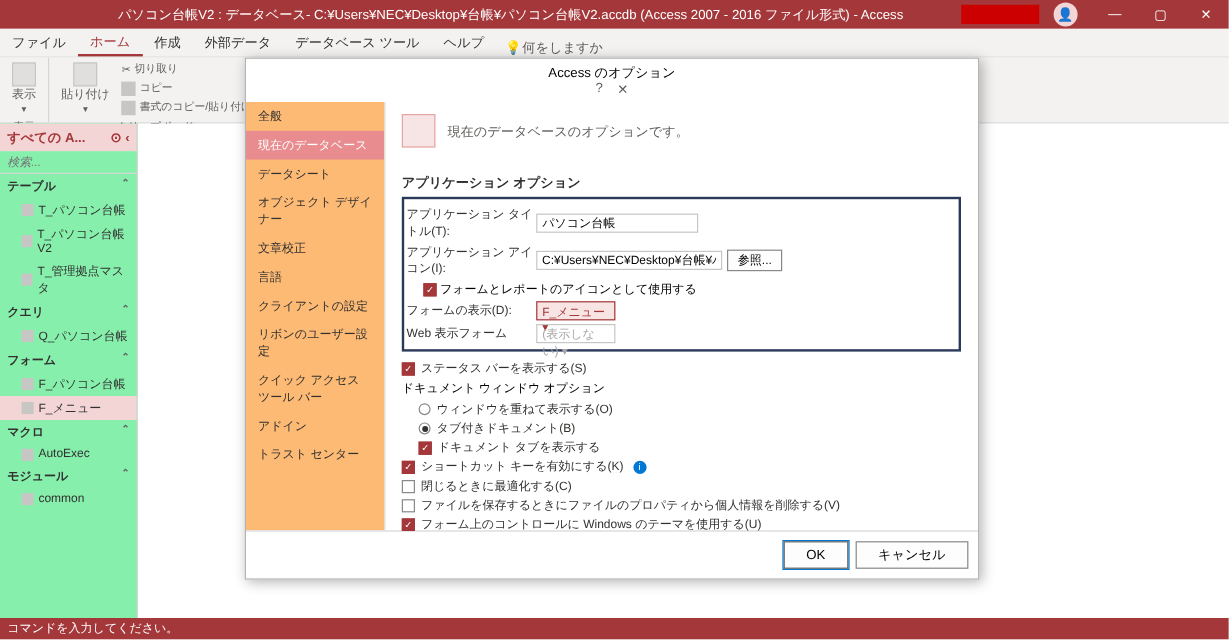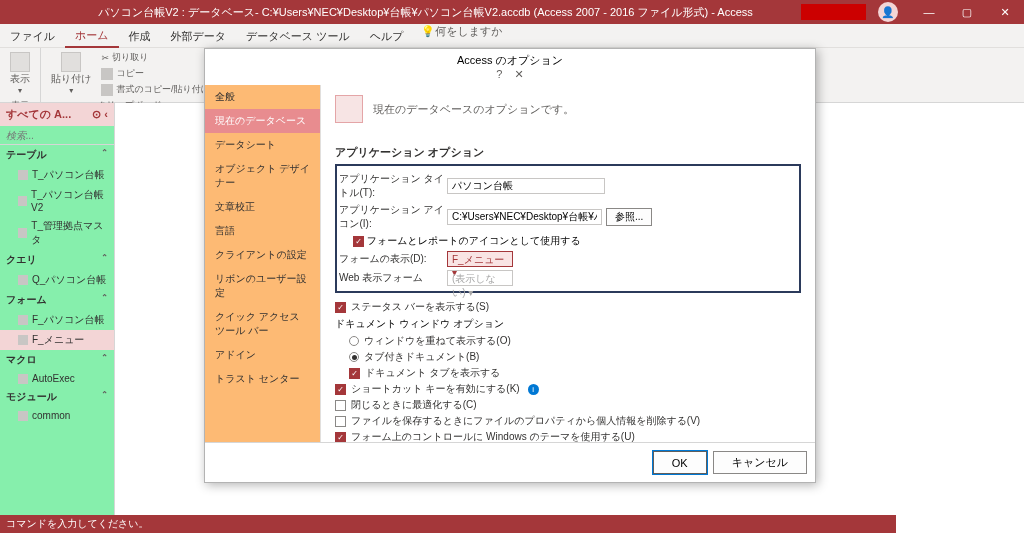--- a/index.html
+++ b/index.html
@@ -7,21 +7,21 @@
     
     
     .titlebar { background: #a4373a; height: 24px; display: flex; align-items: center; color: #fff; font-size: 11px; }
     .titlebar-center { flex: 1; text-align: center; }
     .user-badge { background: #c00; width: 65px; height: 16px; }
     .user-circle { width: 20px; height: 20px; background: #f3d5d6; border-radius: 50%; margin: 0 12px; display: flex; align-items: center; justify-content: center; color: #666; }
     .win-btns { display: flex; }
     .win-btn { width: 38px; height: 24px; display: flex; align-items: center; justify-content: center; color: #fff; cursor: pointer; }
     
     
-    .menubar { background: #f3f2f1; height: 24px; display: flex; align-items: flex-start; border-bottom: 1px solid #e1dfdd; }
+    .menubar { background: #f3f2f1; height: 24px; display: flex; align-items: flex-end; border-bottom: 1px solid #e1dfdd; }
     .menu-item { padding: 0 10px; height: 24px; display: flex; align-items: center; color: #323130; cursor: pointer; font-size: 11px; }
     .menu-item.active { color: #a4373a; border-bottom: 2px solid #a4373a; }
     .search-bar { margin-left: 8px; display: flex; align-items: center; color: #605e5c; }
     
     
     .ribbon { background: #f3f2f1; height: 55px; display: flex; border-bottom: 1px solid #d6d6d6; font-size: 10px; }
     .rgroup { padding: 2px 6px; border-right: 1px solid #d6d6d6; display: flex; flex-direction: column; justify-content: space-between; }
     .rgroup-label { text-align: center; color: #605e5c; font-size: 9px; padding-top: 2px; }
     .rgroup-body { display: flex; align-items: flex-start; gap: 4px; }
     .rbtn { display: flex; flex-direction: column; align-items: center; padding: 2px 4px; cursor: pointer; color: #605e5c; }
@@ -66,21 +66,21 @@
     .checkrow { display: flex; align-items: center; gap: 5px; font-size: 10px; color: #323130; padding: 1px 0; }
     .checkbox { width: 11px; height: 11px; border: 1px solid #8a8886; display: inline-flex; align-items: center; justify-content: center; font-size: 8px; color: #fff; }
     .checkbox.checked { background: #a4373a; border-color: #a4373a; }
     .radio { width: 10px; height: 10px; border: 1px solid #8a8886; border-radius: 50%; display: inline-flex; align-items: center; justify-content: center; }
     .radio.selected::after { content: ''; width: 5px; height: 5px; background: #323130; border-radius: 50%; }
     .indent1 { margin-left: 14px; }
     .info-icon { width: 11px; height: 11px; border-radius: 50%; background: #0078d4; color: #fff; display: inline-flex; align-items: center; justify-content: center; font-size: 8px; margin-left: 3px; }
     .dialog-footer { border-top: 1px solid #d6d6d6; padding: 8px; display: flex; justify-content: flex-end; gap: 6px; }
     .footer-btn { border: 1px solid #8a8886; background: #fdfdfd; padding: 3px 18px; font-size: 11px; cursor: pointer; }
     .footer-btn.primary { border: 1px solid #605e5c; box-shadow: 0 0 0 1px #0078d4; }
-    .statusbar { position: absolute; bottom: 0; left: 0; width: 896px; height: 18px; background: #a4373a; color: #fff; font-size: 10px; padding: 2px 6px; }
+    .statusbar { position: absolute; bottom: 0; left: 0; width: 1024px; height: 18px; background: #a4373a; color: #fff; font-size: 10px; padding: 2px 6px; }
     .chevron { font-size: 8px; color: #605e5c; }
     .disabled-text { color: #a6a6a6; }
   </style>
 </head>
 <body>
 
 <div class="titlebar">
   <div style="width: 50px"></div>
   <div class="titlebar-center">パソコン台帳V2 : データベース- C:¥Users¥NEC¥Desktop¥台帳¥パソコン台帳V2.accdb (Access 2007 - 2016 ファイル形式)  -  Access</div>
   <div class="user-badge"></div>
@@ -235,21 +235,21 @@
     </div>
     <div class="dialog-content">
       <div class="dcontent-header">
         <div class="dcontent-icon"></div>
         <span class="dcontent-title">現在のデータベースのオプションです。</span>
       </div>
       <div class="section-label">アプリケーション オプション</div>
       <div class="highlighted-box">
         <div class="form-row">
           <span class="form-label">アプリケーション タイトル(T):</span>
-          <input class="form-input" style="width: 158px;" value="パソコン台帳">
+          <input class="form-input" style="width: 135px;" value="パソコン台帳">
         </div>
         <div class="form-row">
           <span class="form-label">アプリケーション アイコン(I):</span>
           <input class="form-input" style="width: 155px;" value="C:¥Users¥NEC¥Desktop¥台帳¥パソコン台帳)">
           <button class="form-btn">参照...</button>
         </div>
         <div class="form-row indent1"><span class="checkbox checked">✓</span>&nbsp;<span>フォームとレポートのアイコンとして使用する</span></div>
         <div class="form-row">
           <span class="form-label">フォームの表示(D):</span>
           <div class="accent-select"><span>F_メニュー</span> ▾</div>

